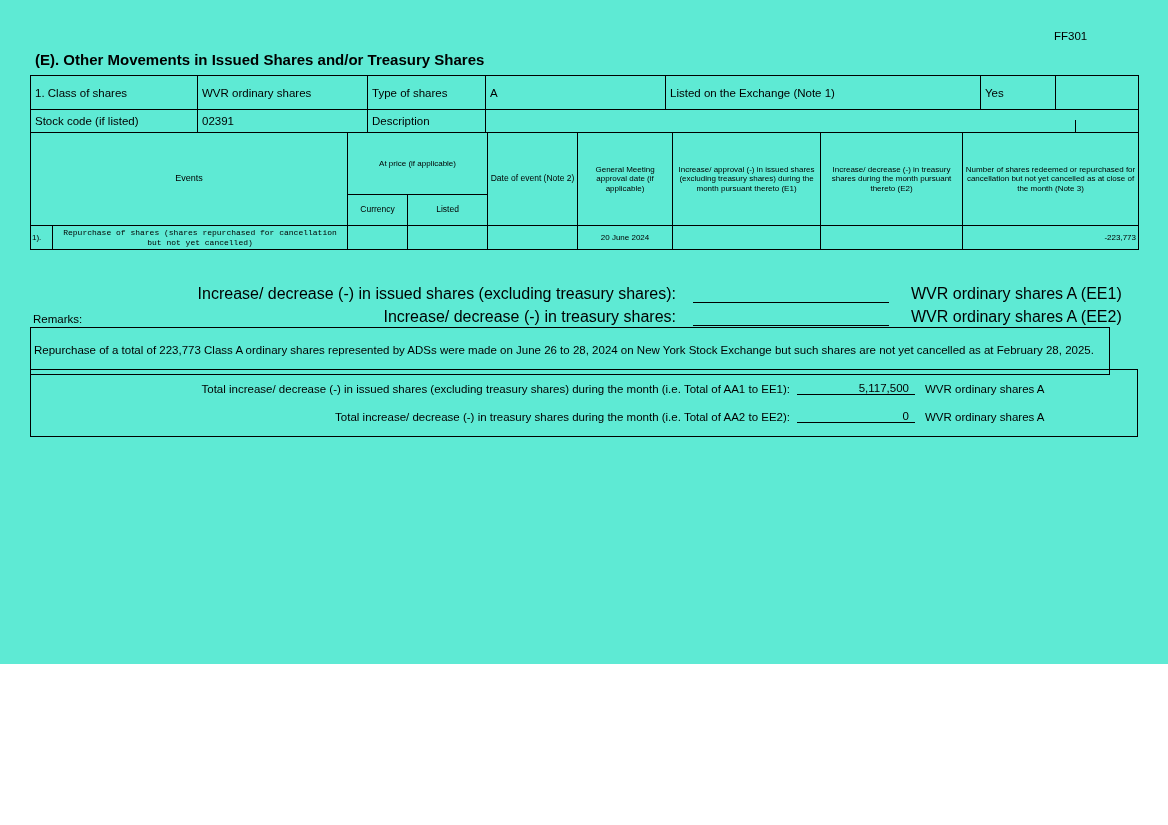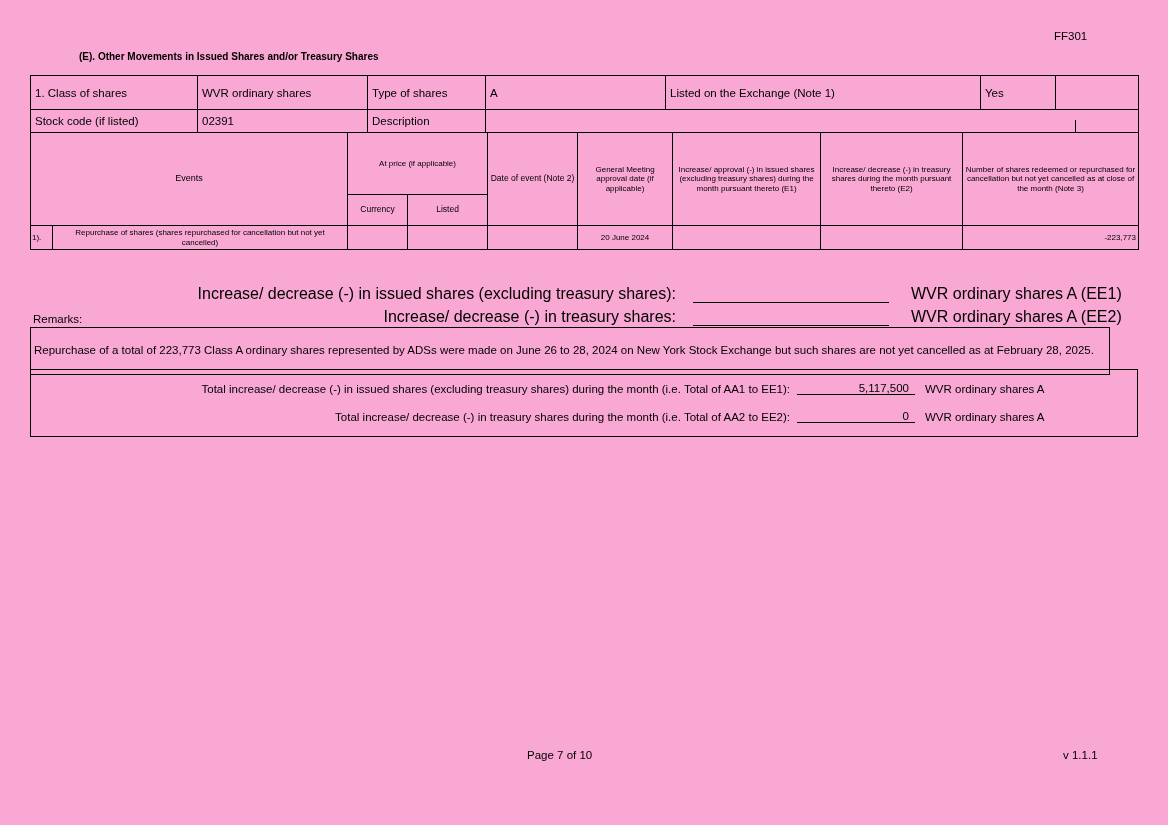--- a/index.html
+++ b/index.html
@@ -2,45 +2,45 @@
 <html><head>
 <meta charset="utf-8">
 <style>
   * { box-sizing: border-box; }
   html, body { margin: 0; padding: 0; }
   body {
     font-family: "Liberation Sans", "DejaVu Sans", sans-serif;
     background: #ffffff;
     color: #000000;
   }
-  .page { position: relative; width: 1168px; height: 825px; background: #f9a8d4; overflow: hidden; }
+  .page { position: relative; width: 1168px; height: 664px; background: #5eead4; overflow: hidden; }
 
   .form-code { position: absolute; left: 1054px; top: 30px; font-size: 11.5px; }
-  .section-title { position: absolute; left: 35px; top: 51px; font-size: 10px; font-weight: 700; margin-left: 44px; }
+  .section-title { position: absolute; left: 35px; top: 51px; font-size: 15px; font-weight: 700; }
 
   .tables { position: absolute; left: 30px; top: 75px; width: 1108px; }
   table { border-collapse: collapse; table-layout: fixed; width: 1108px; }
   td { border: 1px solid #000; padding: 1px 4px; overflow: hidden; vertical-align: middle; }
 
   .t1 td { height: 34px; font-size: 11.5px; }
   .t2 { margin-top: -1px; }
   .t2 td { height: 23px; font-size: 11.5px; }
   .desc-value-cell { position: relative; }
   .half-div { position: absolute; right: 62px; bottom: 0; width: 1px; height: 12px; background: #000; }
 
   .t3 { margin-top: -1px; }
   .t3 td { text-align: center; padding: 1px 2px; line-height: 9.5px; }
   .th-events { font-size: 9px; }
   .th-atprice { font-size: 8px; height: 62px; }
   .th-cur { font-size: 8.5px; height: 31px; }
   .th-mid { font-size: 8.5px; }
   .th-small { font-size: 8px; }
   .t3 .data-row td { height: 24px; font-size: 8px; }
   .cell-num { text-align: left !important; padding: 1px 1px !important; vertical-align: middle; }
-  .cell-event { text-align: right; padding: 1px 3px !important; }
+  .cell-event { text-align: right; padding: 1px 3px !important; font-family: Liberation Mono, monospace; }
   .cell-note3 { text-align: right !important; }
 
   .sum-line { position: absolute; left: 30px; display: flex; align-items: flex-end; font-size: 16px; gap: 13px; }
   .sum-label { width: 646px; text-align: right; }
   .sum-underline { width: 196px; margin-left: 4px; border-bottom: 1px solid #000; height: 15px; text-align: right; }
   .sum-suffix { margin-left: 9px; margin-top: 13px; }
 
   .remarks-label { position: absolute; left: 33px; top: 313px; font-size: 11.5px; }
   .remarks-box { position: absolute; left: 30px; top: 327px; width: 1080px; min-height: 29px;
                  border: 1px solid #000; font-size: 11.5px; line-height: 13.5px; padding: 16px 3px; }

